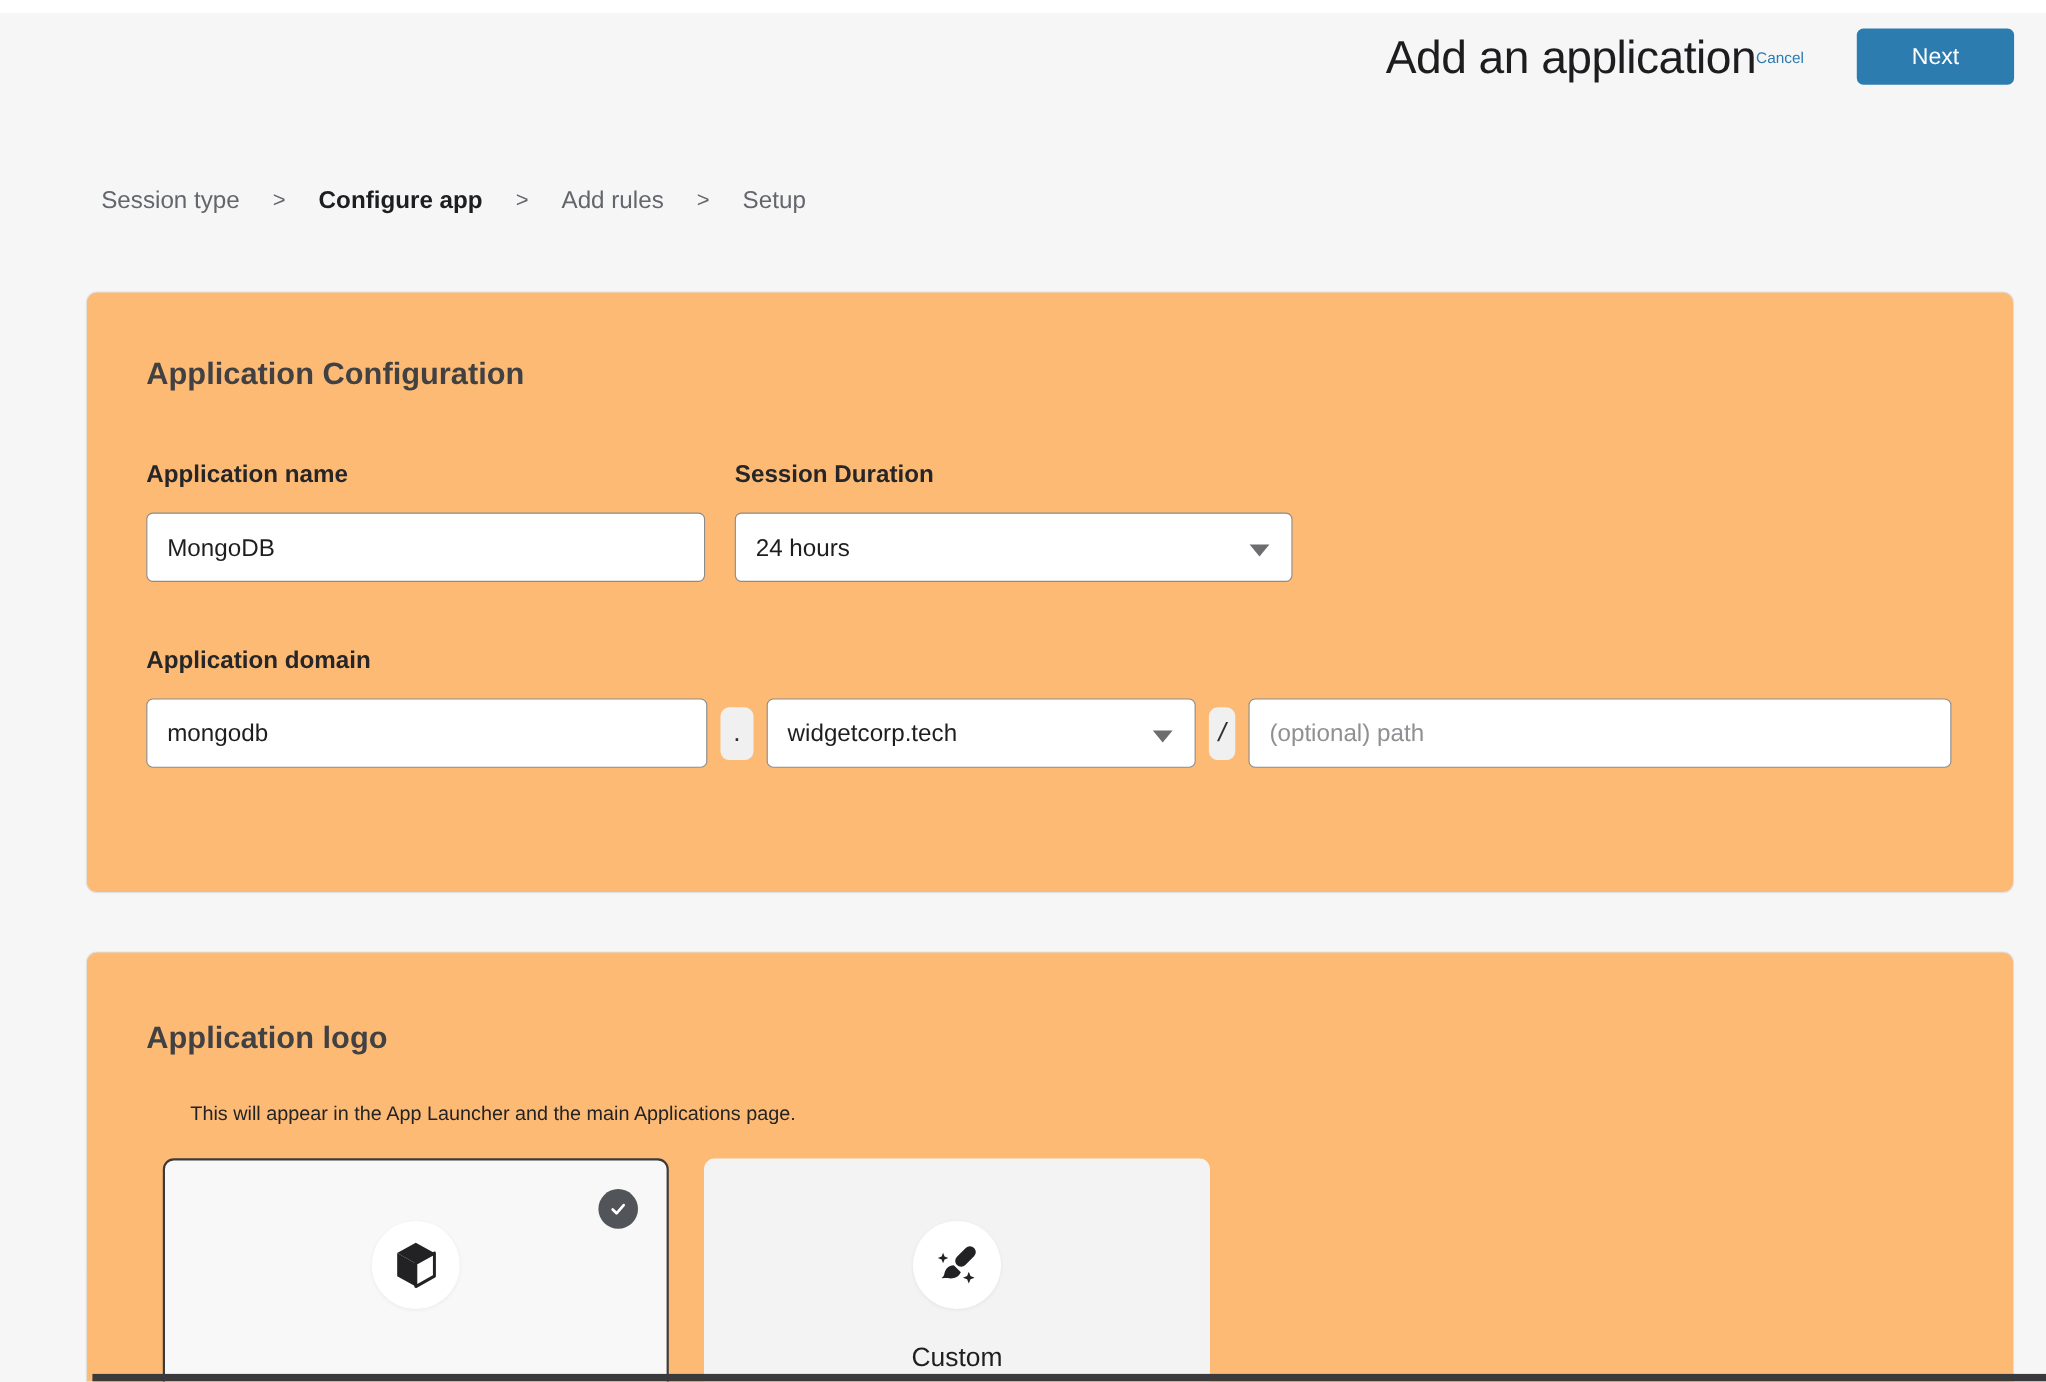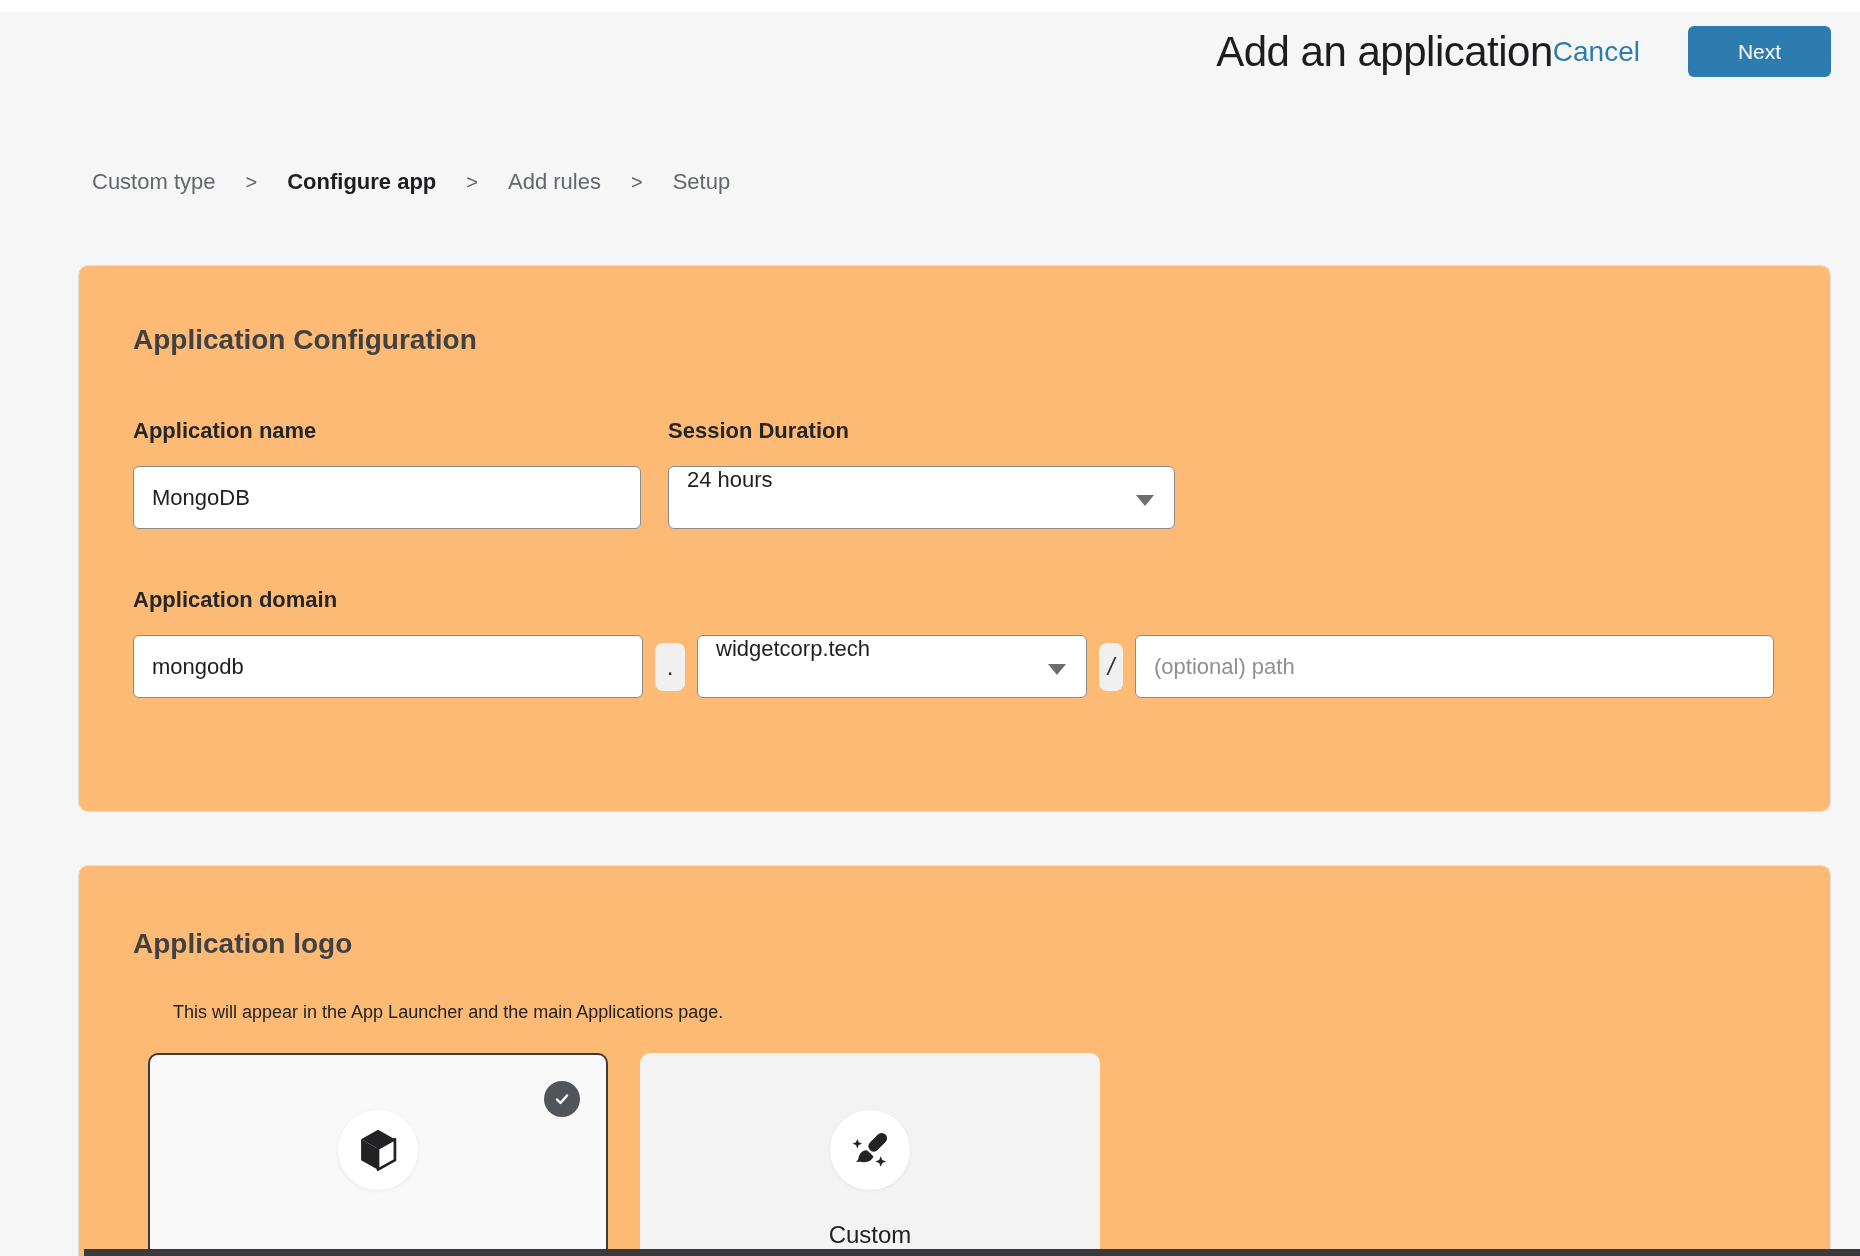--- a/index.html
+++ b/index.html
@@ -16,21 +16,21 @@
   
   .header {
     display:flex; align-items:center; justify-content:flex-end;
     margin:14px 29px 0 78px;
   }
   .page-title {
     font-size:42px; font-weight:400; letter-spacing:-0.5px; color:#1d1d1f;
   }
   .header-actions { display:flex; align-items:center; gap:48px; }
   .cancel-link {
-    font-size:28px; color:#2c7cb0; cursor:pointer; background:none; border:none;
+    font-size:14px; color:#2c7cb0; cursor:pointer; background:none; border:none;
     font-family:inherit;
   }
   .next-btn {
     width:143px; height:51px; background:#2c7cb0; color:#ffffff;
     font-size:21px; border:none; border-radius:6px; cursor:pointer;
     font-family:inherit;
   }
 
   
   .breadcrumb {
@@ -60,21 +60,21 @@
   .text-input {
     width:100%; height:63px; border:1px solid #8b8b8d; border-radius:6px;
     font-size:22px; color:#1e1e20; padding:0 18px; margin-top:22px;
     font-family:inherit; background:#ffffff; outline:none;
   }
   .text-input::placeholder { color:#8f9093; }
 
   .select-box {
     position:relative; height:63px; border:1px solid #8b8b8d; border-radius:6px;
     background:#ffffff; margin-top:22px; cursor:pointer;
-    display:flex; padding:0 18px;
+    display:flex; align-items:center; padding:0 18px;
     font-size:22px; color:#1e1e20;
   }
   .select-caret {
     position:absolute; right:20px; top:28px;
     width:0; height:0;
     border-left:9px solid transparent; border-right:9px solid transparent;
     border-top:11px solid #6d6d70;
   }
 
   .domain-label { margin-top:58px; }
@@ -129,21 +129,21 @@
 
 <div class="header">
   <h1 class="page-title">Add an application</h1>
   <div class="header-actions">
     <button class="cancel-link">Cancel</button>
     <button class="next-btn">Next</button>
   </div>
 </div>
 
 <nav class="breadcrumb">
-  <span class="crumb">Custom type</span>
+  <span class="crumb">Session type</span>
   <span class="crumb-sep">&gt;</span>
   <span class="crumb active">Configure app</span>
   <span class="crumb-sep">&gt;</span>
   <span class="crumb">Add rules</span>
   <span class="crumb-sep">&gt;</span>
   <span class="crumb">Setup</span>
 </nav>
 
 <section class="card card-1">
   <h2 class="section-heading">Application Configuration</h2>

